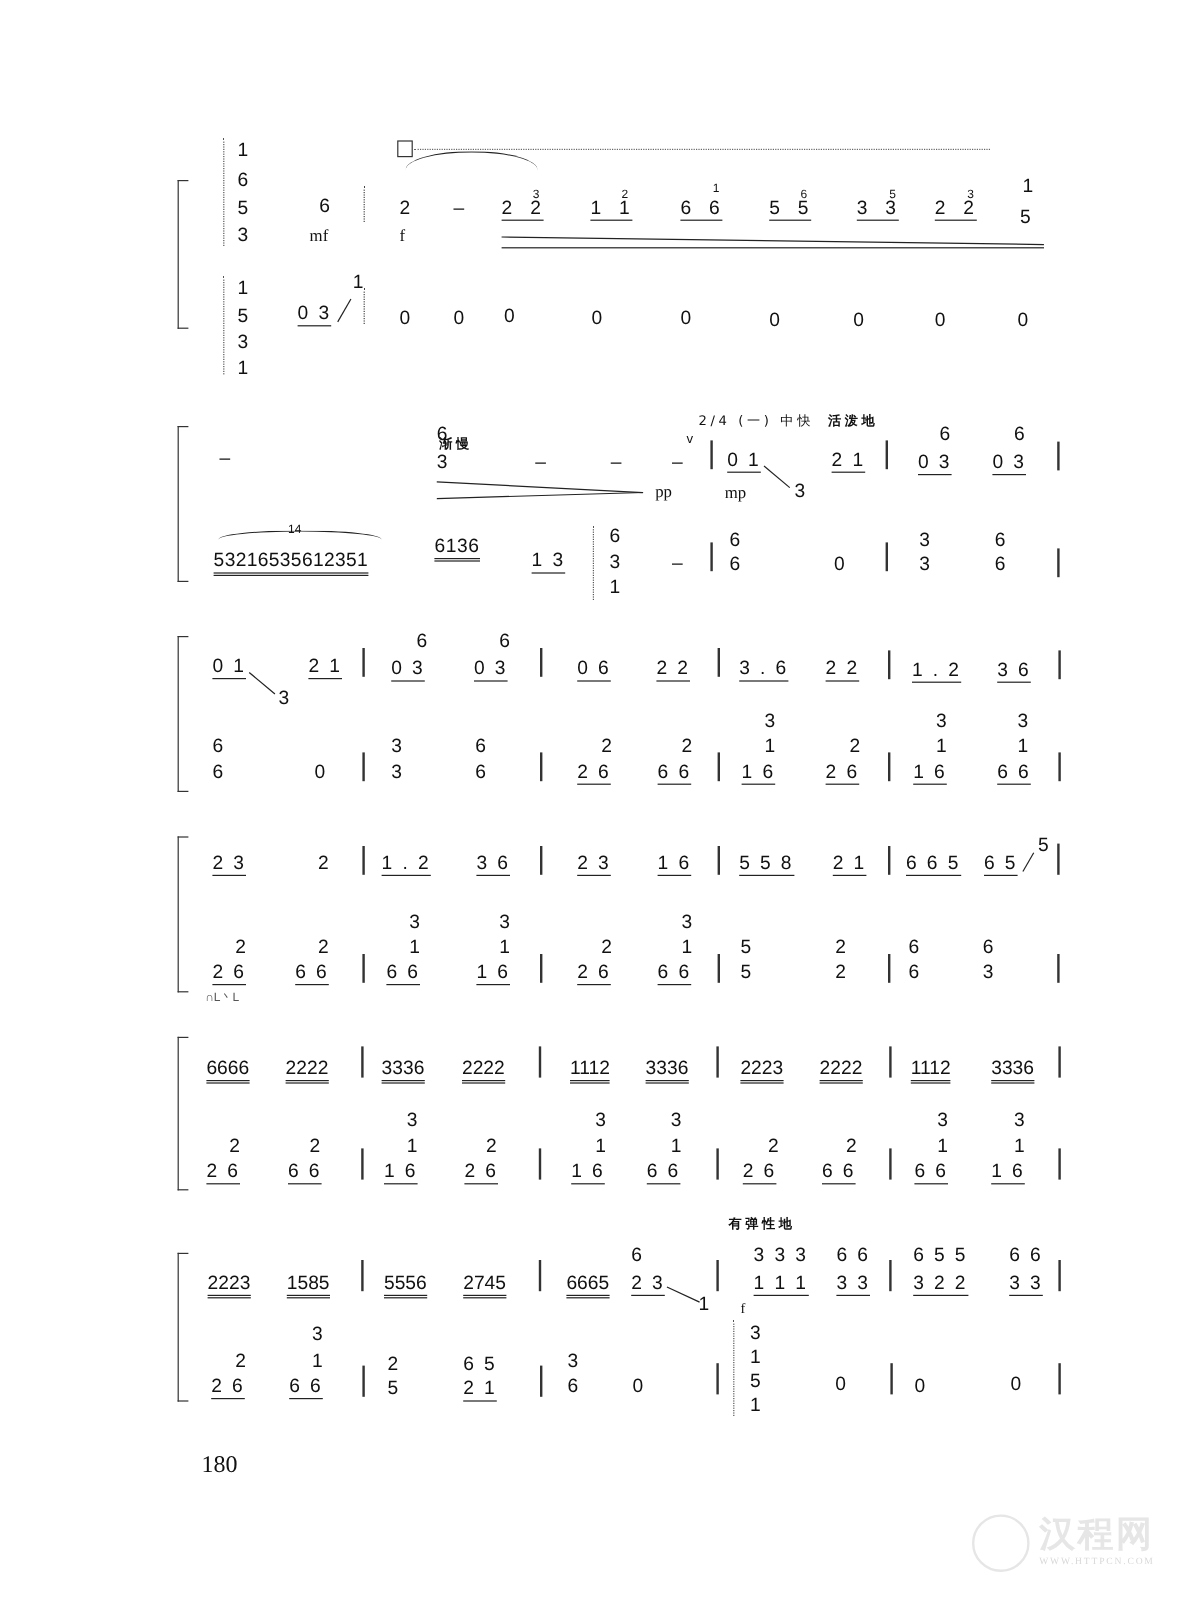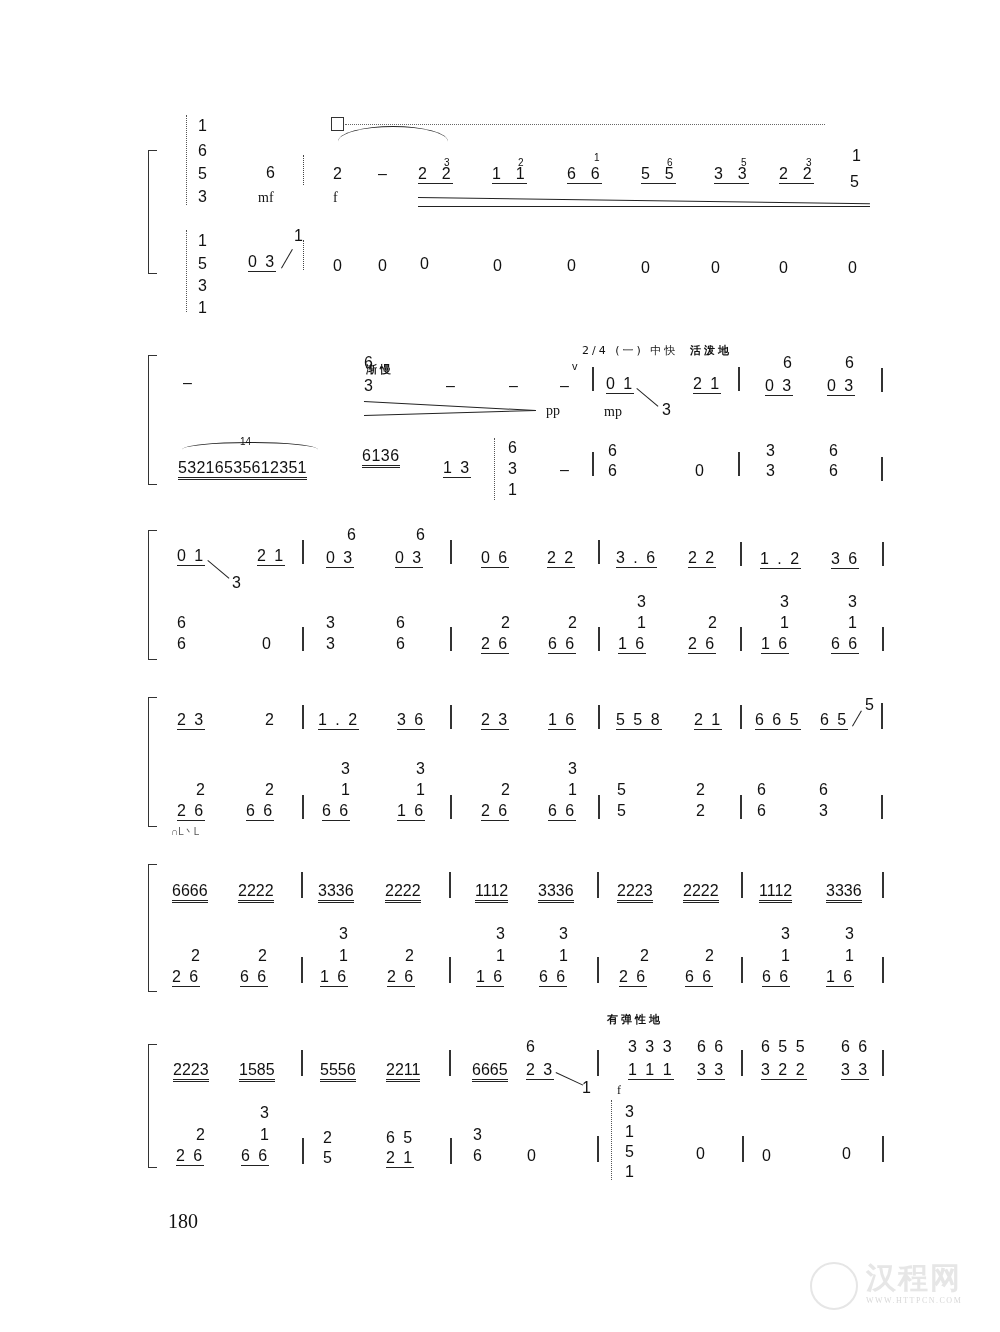--- a/index.html
+++ b/index.html
@@ -288,21 +288,21 @@
 </div>
 
 <div>
   <div class="brace" style="left:148px;top:1044px;height:122px;"></div>
   <div class="zh" style="left:607px;top:1012px;">有弹性地</div>
 
   <div class="n ul2" style="left:173px;top:1062px;letter-spacing:0;">2223</div>
   <div class="n ul2" style="left:239px;top:1062px;letter-spacing:0;">1585</div>
   <div class="bar" style="left:301px;top:1050px;height:26px;"></div>
   <div class="n ul2" style="left:320px;top:1062px;letter-spacing:0;">5556</div>
-  <div class="n ul2" style="left:386px;top:1062px;letter-spacing:0;">2211</div>
+  <div class="n ul2" style="left:386px;top:1062px;letter-spacing:0;">2745</div>
   <div class="bar" style="left:449px;top:1050px;height:26px;"></div>
   <div class="n ul2" style="left:472px;top:1062px;letter-spacing:0;">6665</div>
   <div class="n" style="left:526px;top:1039px;">6</div>
   <div class="n ul1" style="left:526px;top:1062px;">2 3</div>
   <div class="line" style="left:556px;top:1072px;width:30px;transform:rotate(25deg);"></div>
   <div class="n" style="left:582px;top:1080px;">1</div>
   <div class="bar" style="left:597px;top:1050px;height:26px;"></div>
 
   <div class="n" style="left:628px;top:1039px;">3 3 3</div>
   <div class="n" style="left:697px;top:1039px;">6 6</div>

